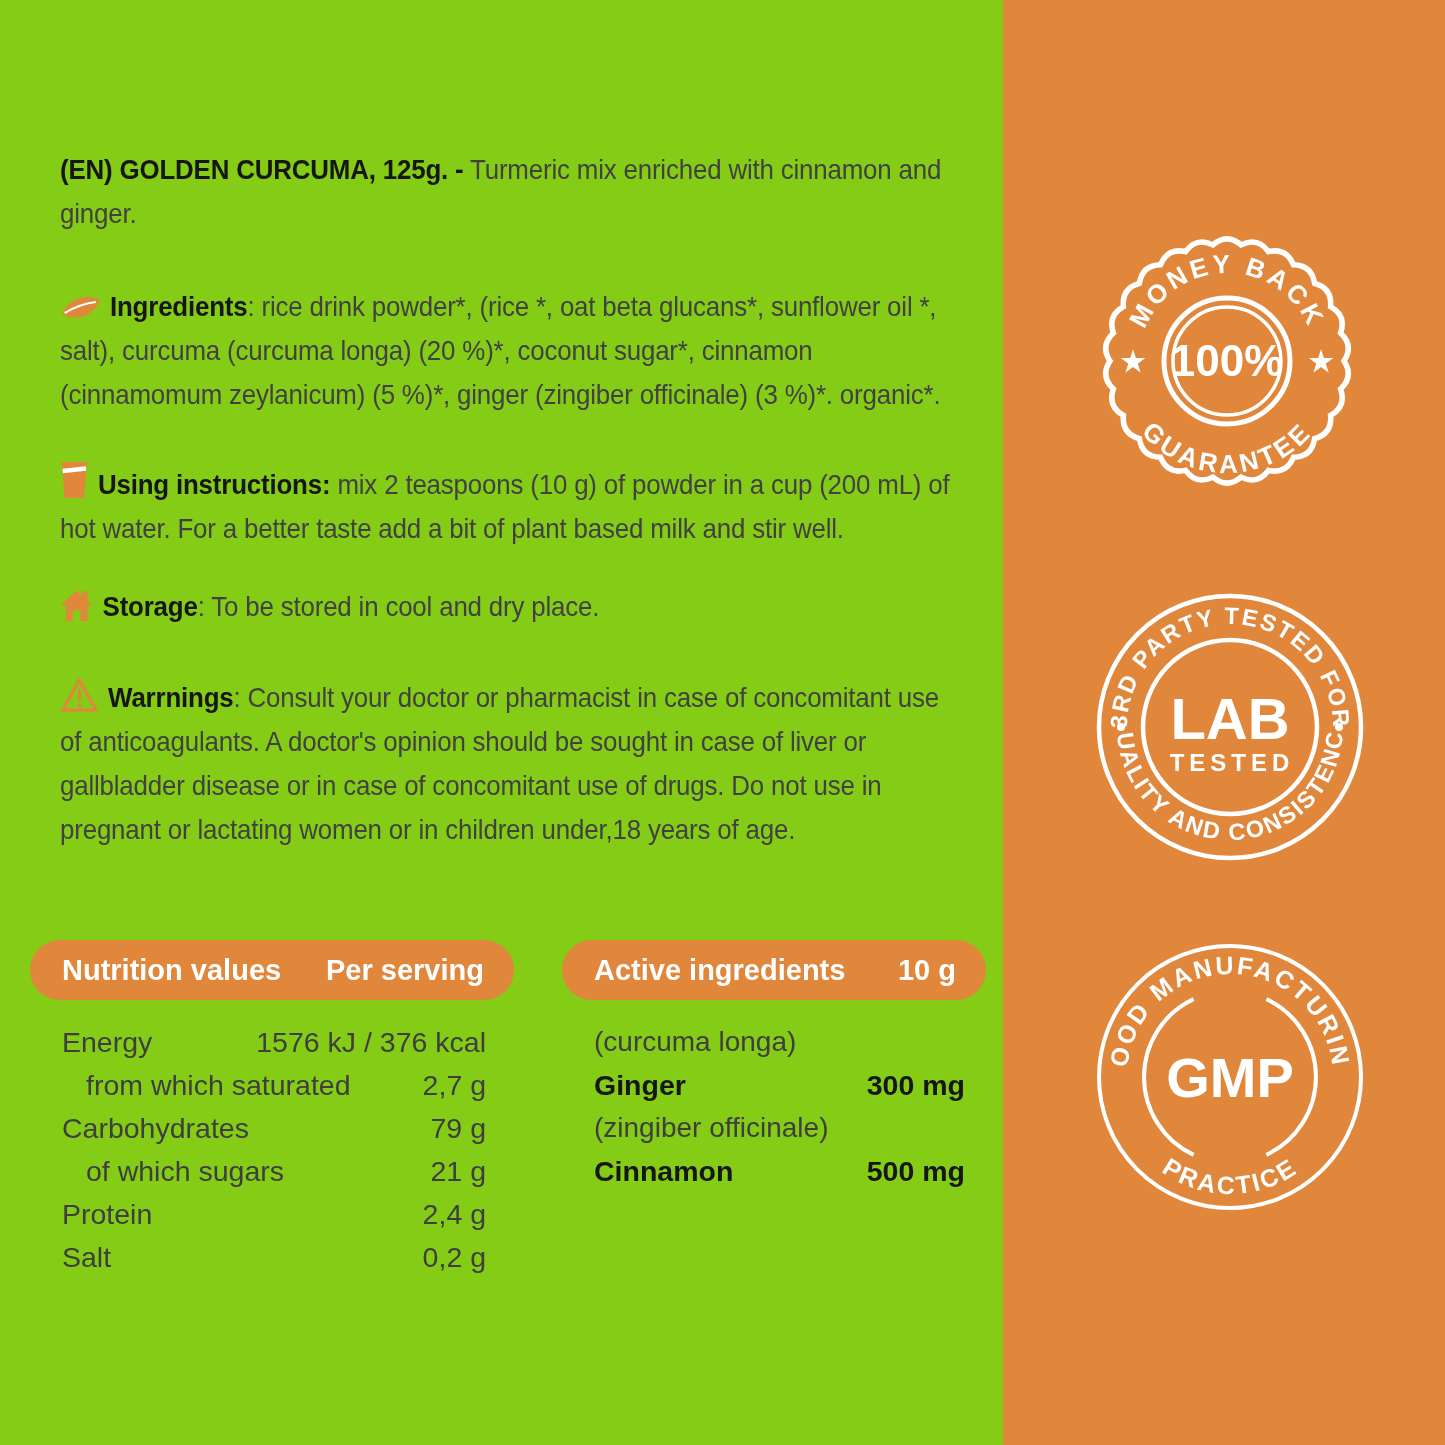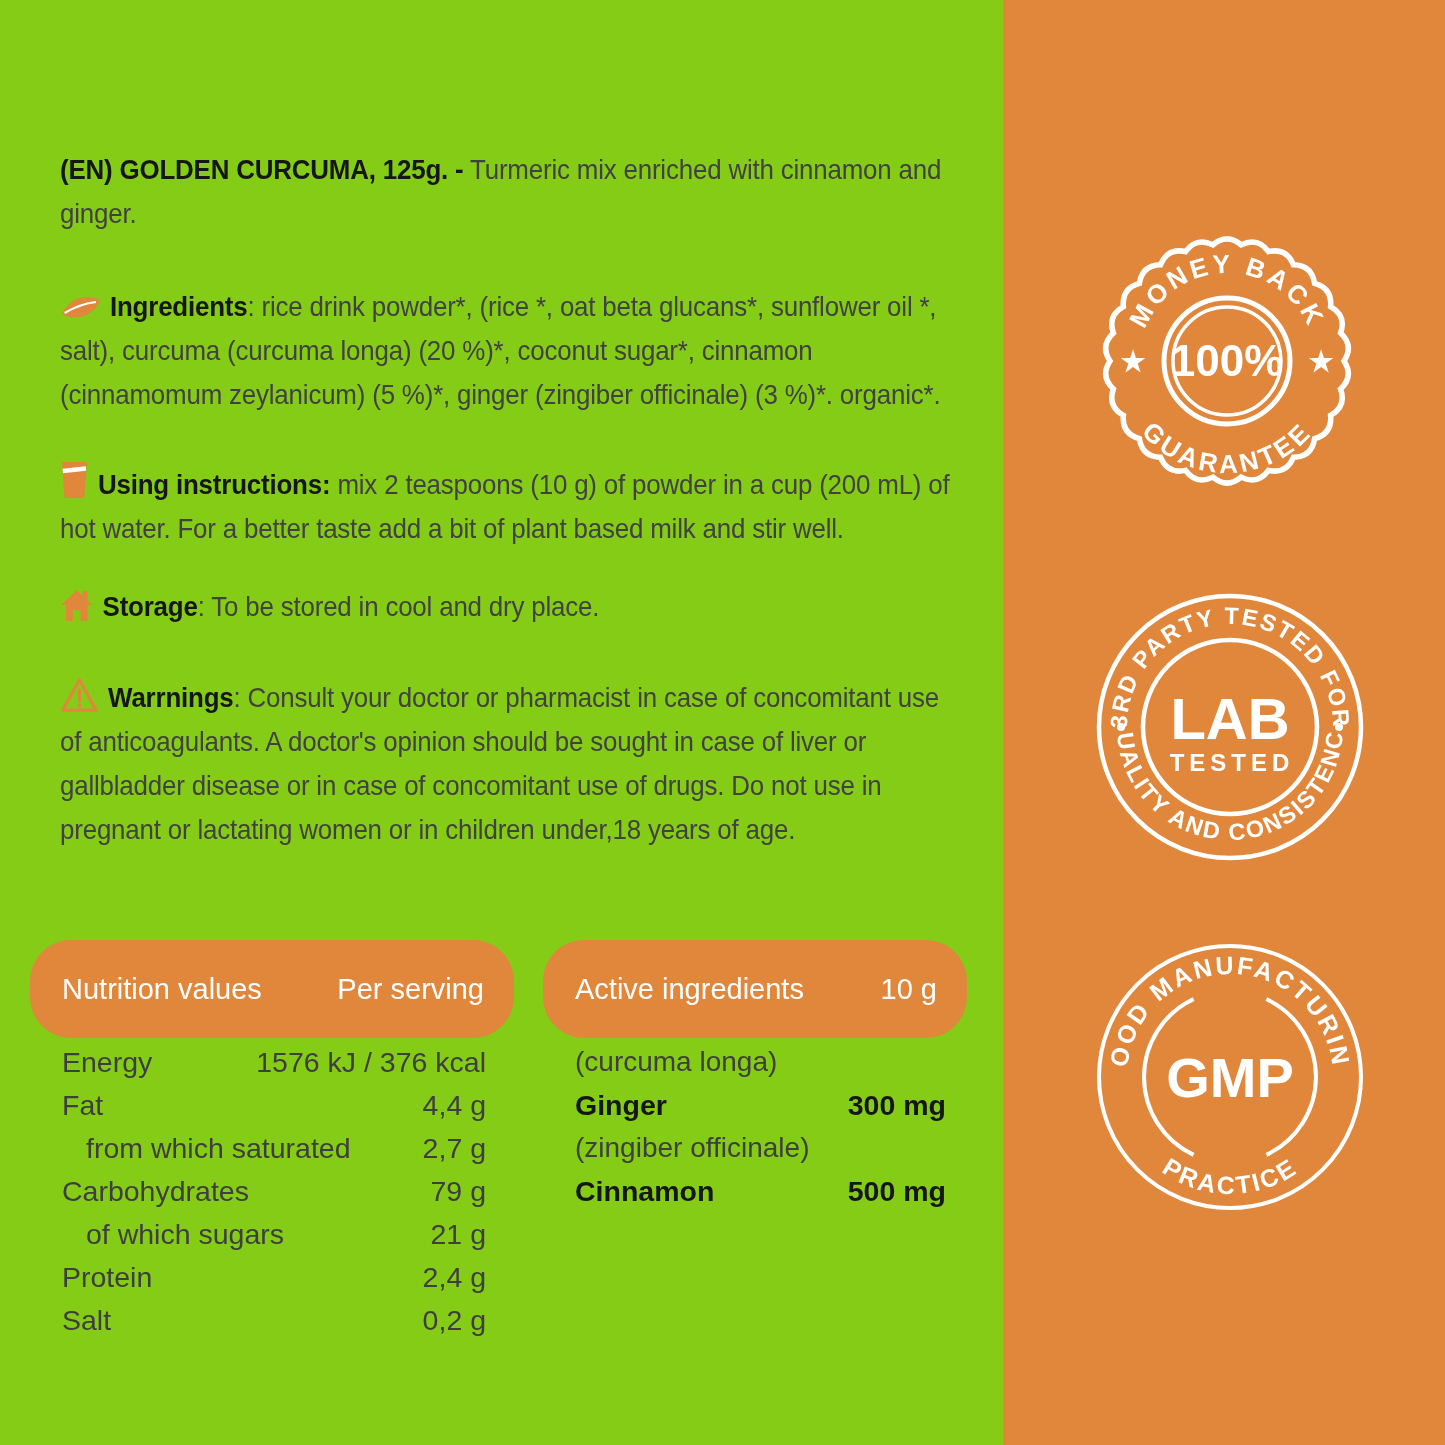--- a/index.html
+++ b/index.html
@@ -17,27 +17,27 @@
     position:absolute; left:60px; width:975px;
     transform:scaleX(.925); transform-origin:0 0;
     font-size:28px; line-height:44px; color:var(--text); letter-spacing:-0.2px;
   }
   .para b { color:var(--heading); font-weight:700; }
   .ico { display:inline-block; vertical-align:-6px; margin-right:10px; }
 
   
   .card { position:absolute; top:940px; }
   #nutrition-card { left:30px;  width:484px; }
-  #active-card    { left:543px; width:424px; }
+  #active-card    { left:562px; width:424px; }
   .pill {
-    height:98px; border-radius:41px; background:var(--accent);
+    height:60px; border-radius:41px; background:var(--accent);
     display:flex; justify-content:space-between; align-items:center;
-    padding:0 30px 0 32px; color:#fff; font-weight:400; font-size:29px;
+    padding:0 30px 0 32px; color:#fff; font-weight:700; font-size:29px;
   }
-  .rows { margin-top:8px; }
+  .rows { margin-top:26px; }
   .nrow {
     display:flex; justify-content:space-between; align-items:baseline;
     height:43px; font-size:28.5px; color:#3E3E3E; padding:0 28px 0 32px;
   }
   .nrow.indent .lbl { padding-left:24px; }
   .name-row {
     display:flex; justify-content:space-between; align-items:baseline;
     height:43px; font-size:28.5px; font-weight:700; color:var(--heading);
     padding:0 21px 0 32px;
   }
@@ -101,24 +101,20 @@
 
   <div class="card" id="nutrition-card">
     <div class="pill">
       <span>Nutrition values</span>
       <span>Per serving</span>
     </div>
     <div class="rows">
       <div class="nrow">
           <span class="lbl">Energy</span>
           <span class="val">1576 kJ / 376 kcal</span>
-        </div>
-      <div class="nrow">
-          <span class="lbl">Fat</span>
-          <span class="val">4,4 g</span>
         </div>
       <div class="nrow indent">
           <span class="lbl">from which saturated</span>
           <span class="val">2,7 g</span>
         </div>
       <div class="nrow">
           <span class="lbl">Carbohydrates</span>
           <span class="val">79 g</span>
         </div>
       <div class="nrow indent">

